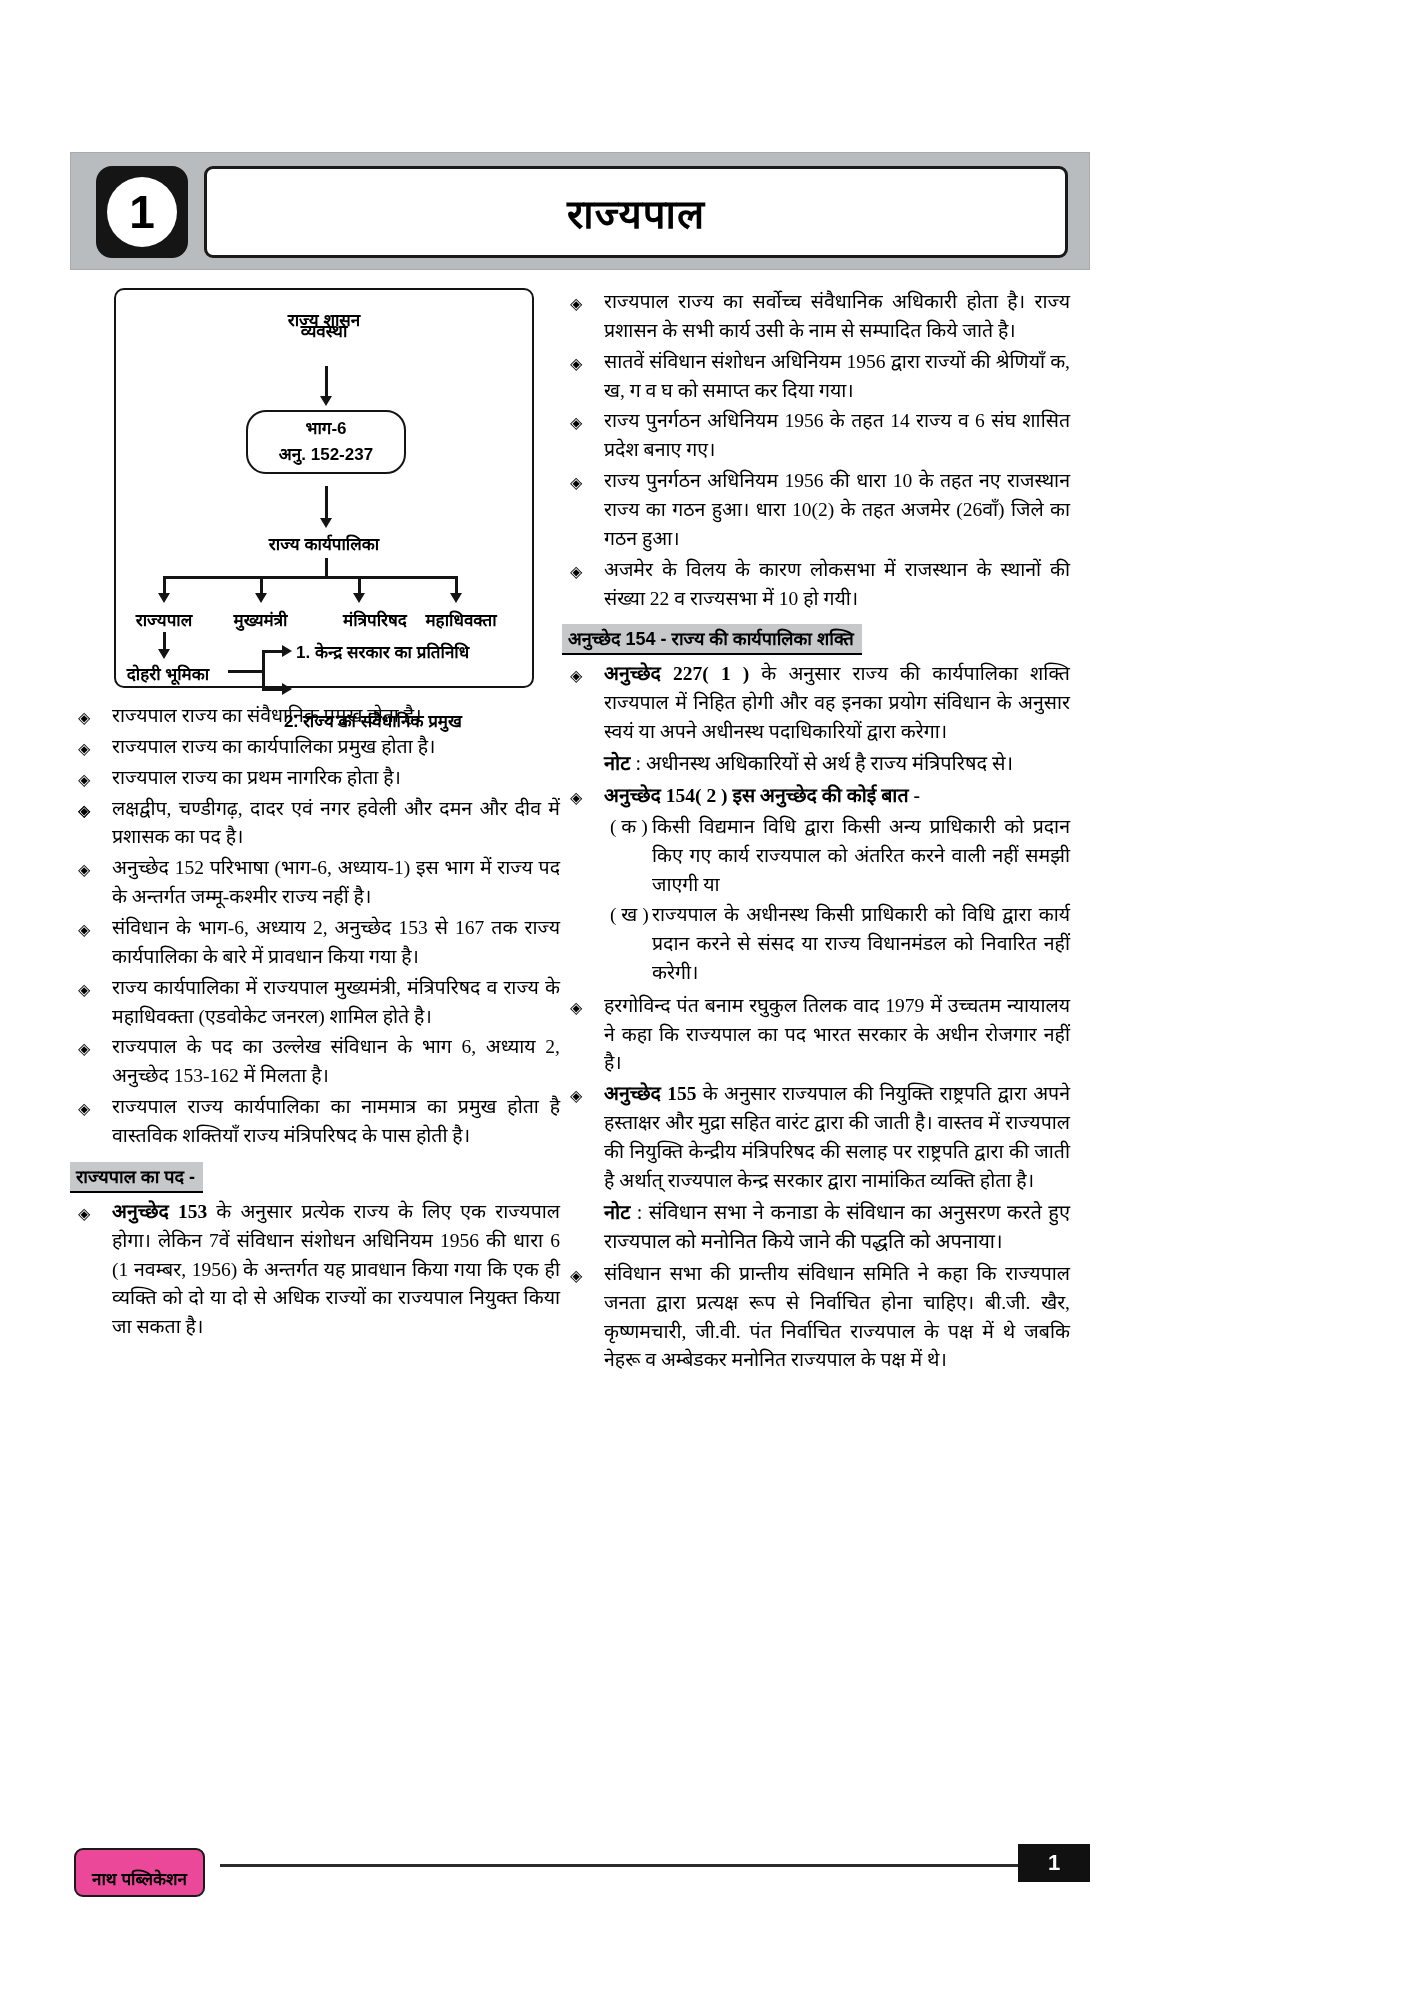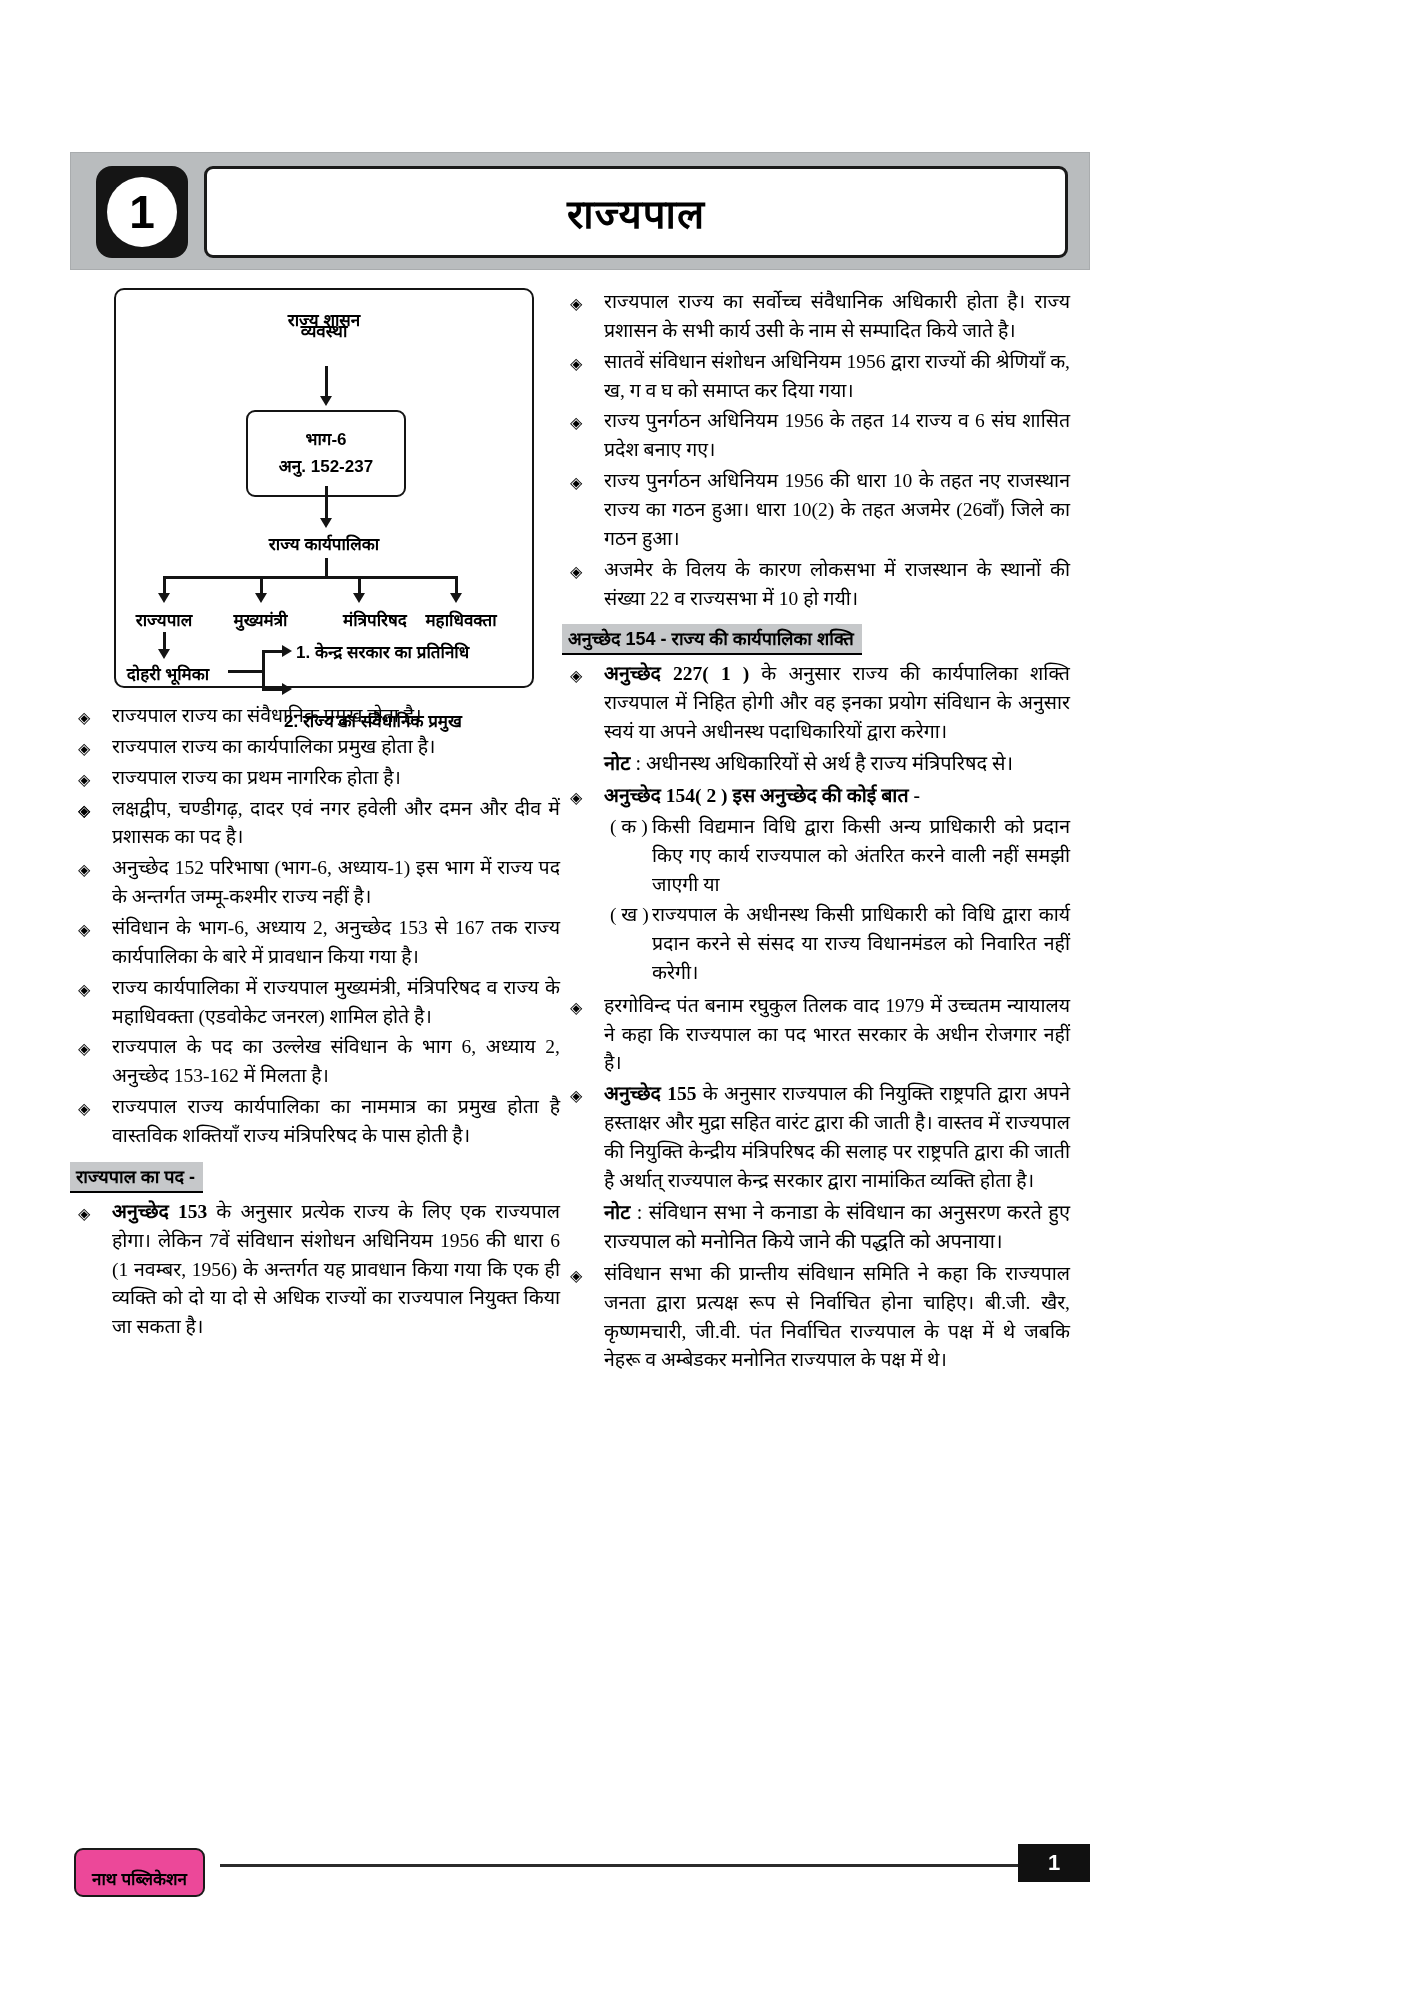--- a/index.html
+++ b/index.html
@@ -226,21 +226,21 @@
   <div class="col-left">
 
     <div class="flow-box">
 
       <div class="fl fl-head" style="left:0; right:0; top:18px; text-align:center; width:100%;">राज्य शासन</div>
       <div class="fl fl-head" style="left:0; right:0; top:29px; text-align:center; width:100%;">व्यवस्था</div>
 
       <div class="vline" style="left:209px; top:76px; height:32px;"></div>
       <div class="arrowdown" style="left:204px; top:106px;"></div>
 
-      <div class="node-box" style="left:130px; top:120px; width:160px; height:87px;">
+      <div class="node-box" style="left:130px; top:120px; width:160px; height:64px;border-radius:20px;">
         <span>भाग-6</span>
         <span>अनु. 152-237</span>
       </div>
 
       <div class="vline" style="left:209px; top:196px; height:34px;"></div>
       <div class="arrowdown" style="left:204px; top:228px;"></div>
 
       <div class="fl fl-head" style="left:0; right:0; top:242px; text-align:center; width:100%;">राज्य कार्यपालिका</div>
 
       <div class="vline" style="left:209px; top:268px; height:20px;"></div>

